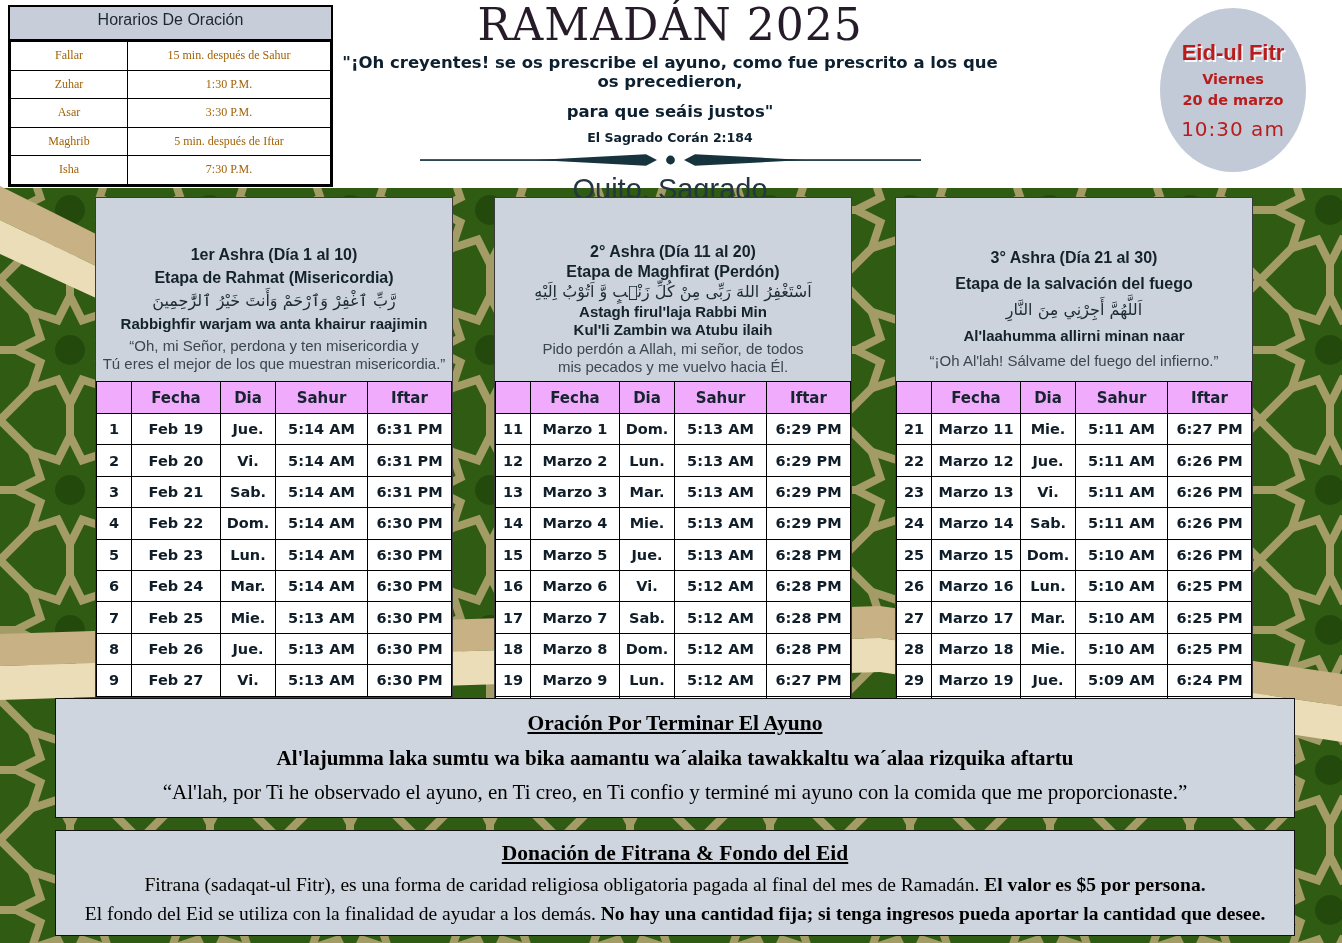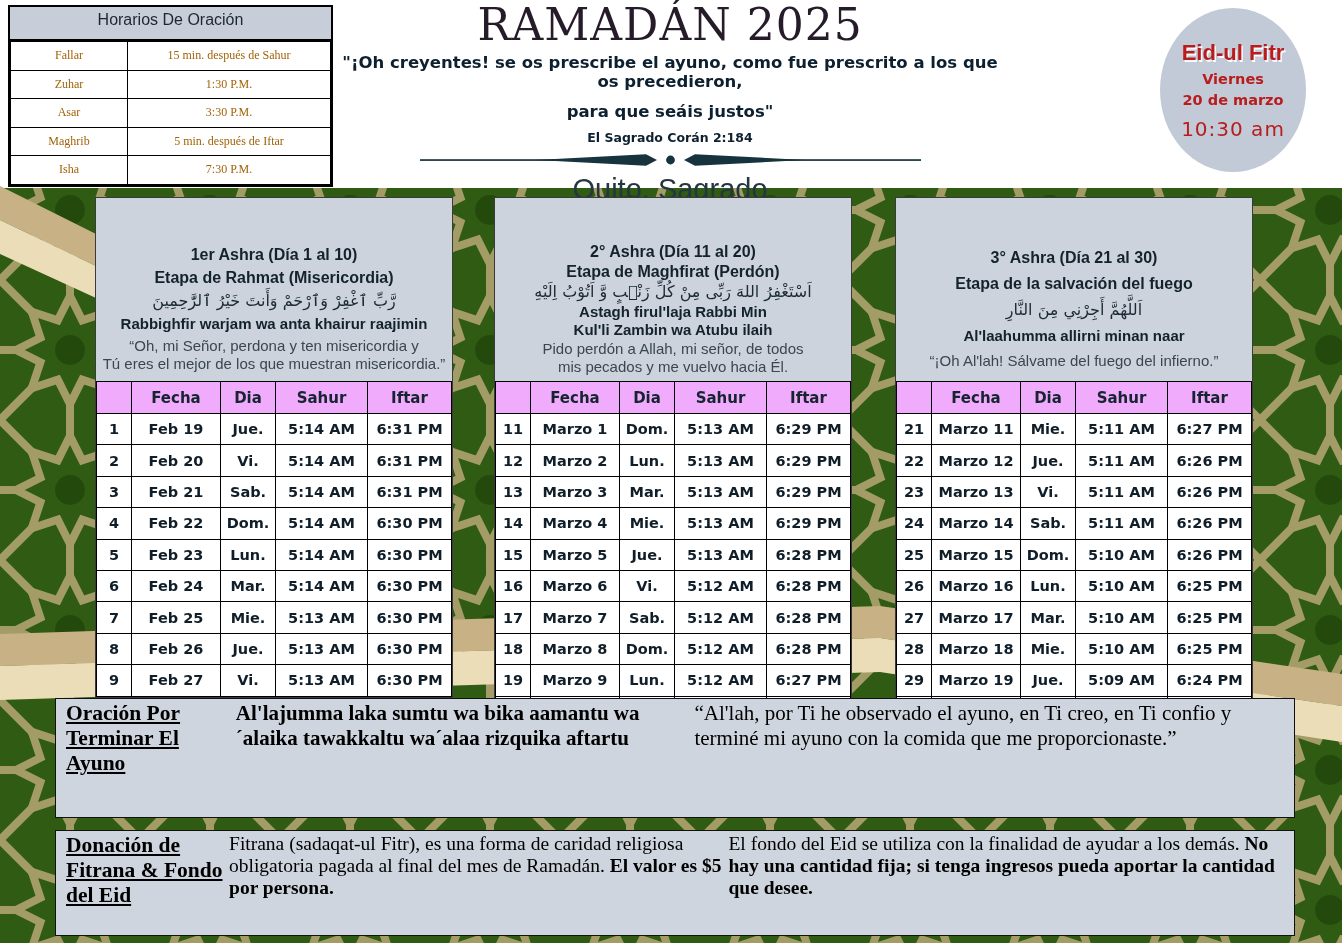--- a/index.html
+++ b/index.html
@@ -60,22 +60,22 @@
     font-family:"DejaVu Sans",sans-serif;font-weight:700;font-size:15px;color:#15242e;padding:0;margin-top:8px;
   }
   table.sched td{
     border:1.6px solid #000;height:31.4px;box-sizing:border-box;text-align:center;
     font-family:"DejaVu Sans",sans-serif;font-weight:700;font-size:14.5px;color:#101e29;padding:0;
   }
 
   
   .panel{
     position:absolute;left:55px;width:1240px;background:#cfd5de;border:1.5px solid #111;
-    box-sizing:border-box;text-align:left;font-family:"Liberation Serif",serif;color:#000;z-index:2;
-    display:flex;flex-direction:row;justify-content:space-evenly;padding:2px 10px;
+    box-sizing:border-box;text-align:center;font-family:"Liberation Serif",serif;color:#000;z-index:2;
+    display:flex;flex-direction:column;justify-content:space-evenly;padding:2px 10px;
   }
   .dua{top:698px;height:120px;}
   .don{top:830px;height:106px;}
   .panel .pt{font-weight:700;font-size:21.5px;text-decoration:underline;}
   .dua .dar{font-family:"DejaVu Sans",sans-serif;font-size:19px;color:#10202c;}
   .dua .dtl{font-weight:700;font-size:21px;}
   .dua .des{font-size:21px;}
   .don .ln{font-size:19.5px;}
 </style>
 </head>

